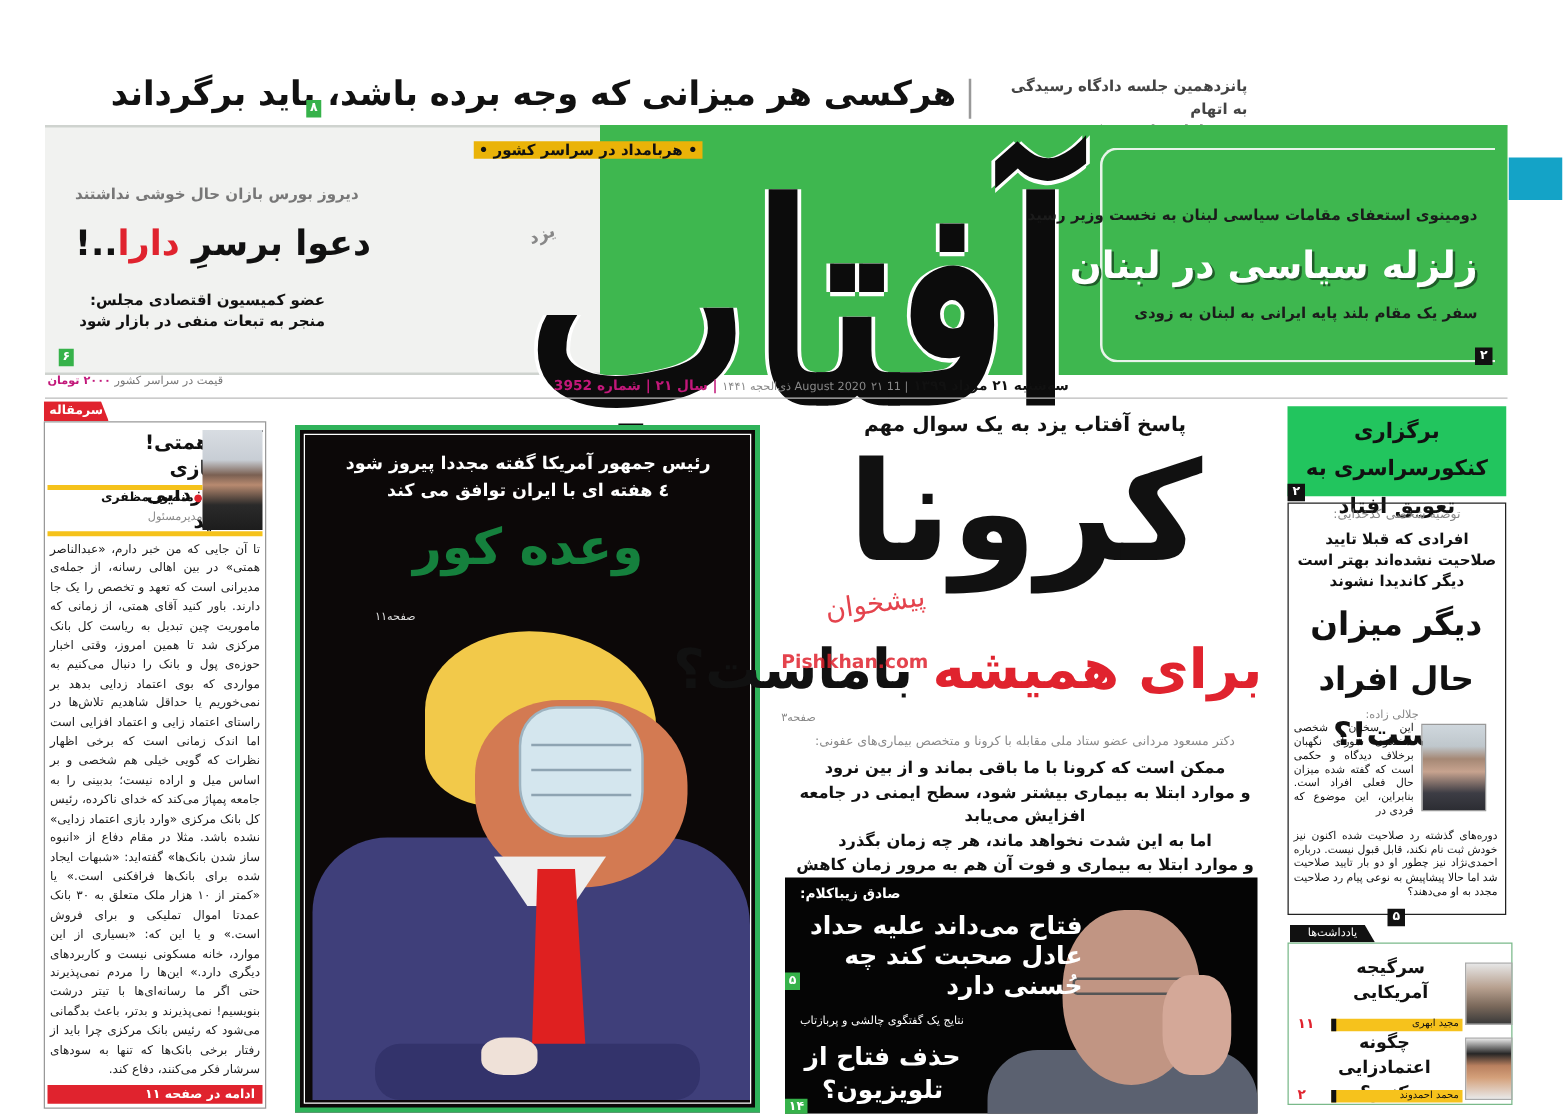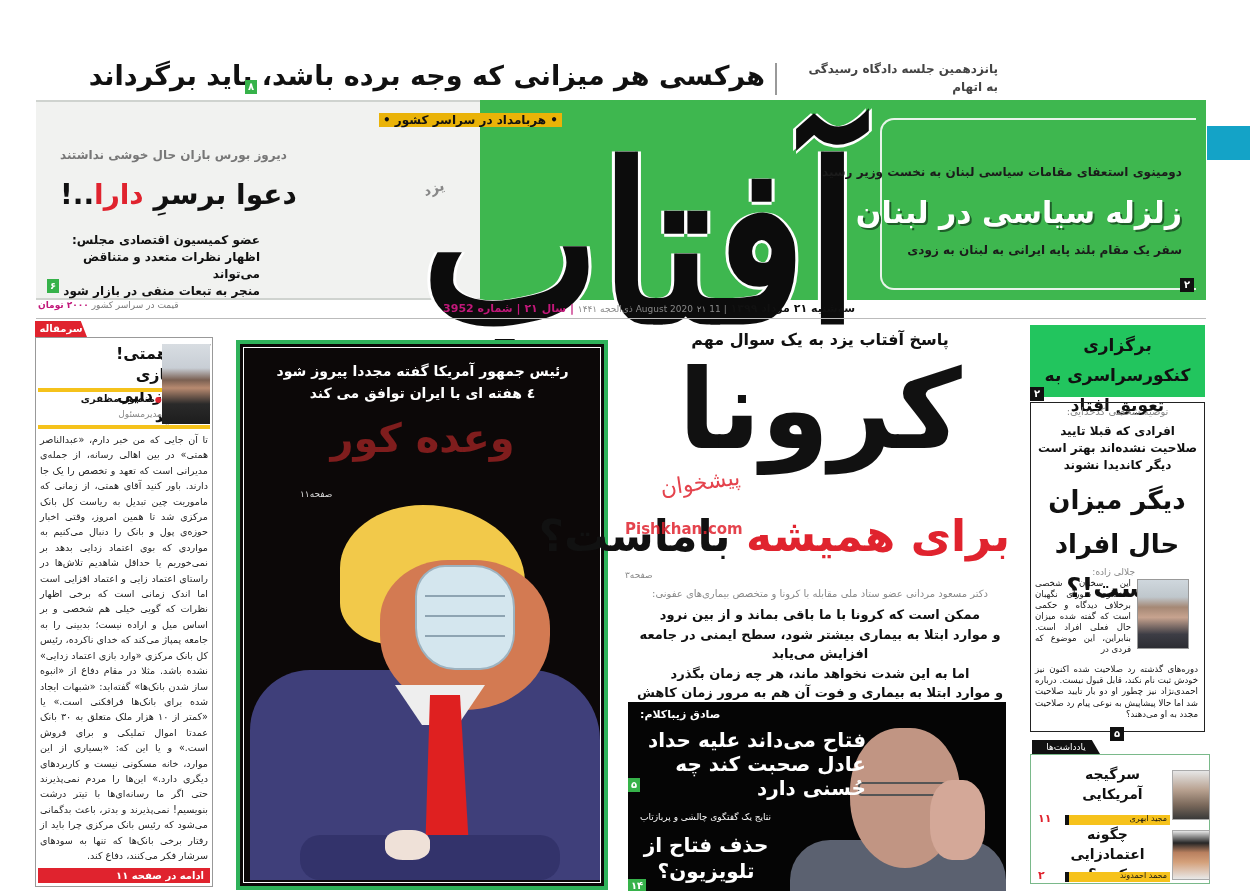--- a/index.html
+++ b/index.html
@@ -53,21 +53,21 @@
   .ed-author { right: 1088px; top: 393px; font-size: 10px; font-weight: bold; white-space: nowrap; }
   .ed-author::before { content: "\25CF "; color: #e0232e; font-size: 8px; }
   .ed-role { right: 1088px; top: 409px; font-size: 9px; color: #888; white-space: nowrap; }
   .ed-yellow2 { left: 38px; top: 425px; width: 172px; height: 4px; background: #f5c21b; }
   .ed-body { left: 40px; top: 432px; width: 168px; font-size: 9.6px; line-height: 15.4px; text-align: justify; color: #222; }
   .ed-more { left: 38px; top: 868px; width: 172px; height: 15px; background: #e0232e; color: #fff; font-size: 10px; font-weight: bold; line-height: 15px; padding-right: 6px; }
 
   
   .photo-frame { left: 236px; top: 340px; width: 372px; height: 550px; border: 4px solid #2fb25a; outline: 1px solid #fff; outline-offset: -8px; background: #0c0808; overflow: hidden; }
   .ph-kicker { left: 250px; top: 360px; width: 345px; text-align: center; font-size: 14px; font-weight: bold; color: #fff; line-height: 22px; }
-  .ph-title { left: 250px; top: 415px; width: 345px; text-align: center; font-size: 40px; font-weight: bold; color: #7f1d1d; }
+  .ph-title { left: 250px; top: 415px; width: 345px; text-align: center; font-size: 40px; font-weight: bold; color: #15803d; }
   .ph-page { left: 300px; top: 489px; font-size: 9px; color: #ddd; }
   .hair { left: 340px; top: 505px; width: 185px; height: 140px; background: #f2c94a; border-radius: 45% 55% 20% 30%; }
   .face { left: 380px; top: 560px; width: 170px; height: 150px; background: #d37a52; border-radius: 40% 45% 50% 50%; }
   .mask { left: 415px; top: 565px; width: 100px; height: 105px; background: #d4e6ee; border-radius: 30% 40% 35% 40%; border: 2px solid #9db3c0; }
   .mask-line { left: 425px; height: 2px; width: 80px; background: #8ea4b2; }
   .suit { left: 250px; top: 670px; width: 350px; height: 210px; background: #3f3f7a; border-radius: 60px 70px 0 0; }
   .collar { left: 395px; top: 685px; width: 90px; height: 40px; background: #eee; clip-path: polygon(0 0,100% 0,70% 100%,30% 100%); }
   .tie { left: 420px; top: 695px; width: 50px; height: 170px; background: #df2020; clip-path: polygon(20% 0,80% 0,100% 100%,10% 95%); }
   .arms { left: 300px; top: 835px; width: 260px; height: 45px; background: #33336b; border-radius: 20px; }
   .hand { left: 385px; top: 830px; width: 45px; height: 30px; background: #efe1d8; border-radius: 40%; }
@@ -152,21 +152,20 @@
 <div class="abs lebanon-title">زلزله سیاسی در لبنان</div>
 <div class="abs lebanon-sub">سفر یک مقام بلند پایه ایرانی به لبنان به زودی</div>
 <span class="abs pg-black lebanon-pg">۲</span>
 
 <div class="abs bourse-kicker">دیروز بورس بازان حال خوشی نداشتند</div>
 <div class="abs bourse-title">
   <span>دعوا برسرِ </span><span class="red">دارا</span><span>..!</span>
 </div>
 <div class="abs bourse-body">
   <div>عضو کمیسیون اقتصادی مجلس:</div>
-  <div>اظهار نظرات متعدد و متناقض می‌تواند</div>
   <div>منجر به تبعات منفی در بازار شود</div>
 </div>
 <span class="abs pg-badge-green bourse-pg">۶</span>
 
 <div class="abs dateline">
   <span>سه‌شنبه ۲۱ مرداد ۱۳۹۹</span>
   <span class="grey"> | </span>
   <span class="grey">11 August 2020</span>
   <span class="grey">۲۱ ذی‌الحجه ۱۴۴۱</span>
   <span class="mag"> | </span><span class="mag">سال ۲۱</span>

